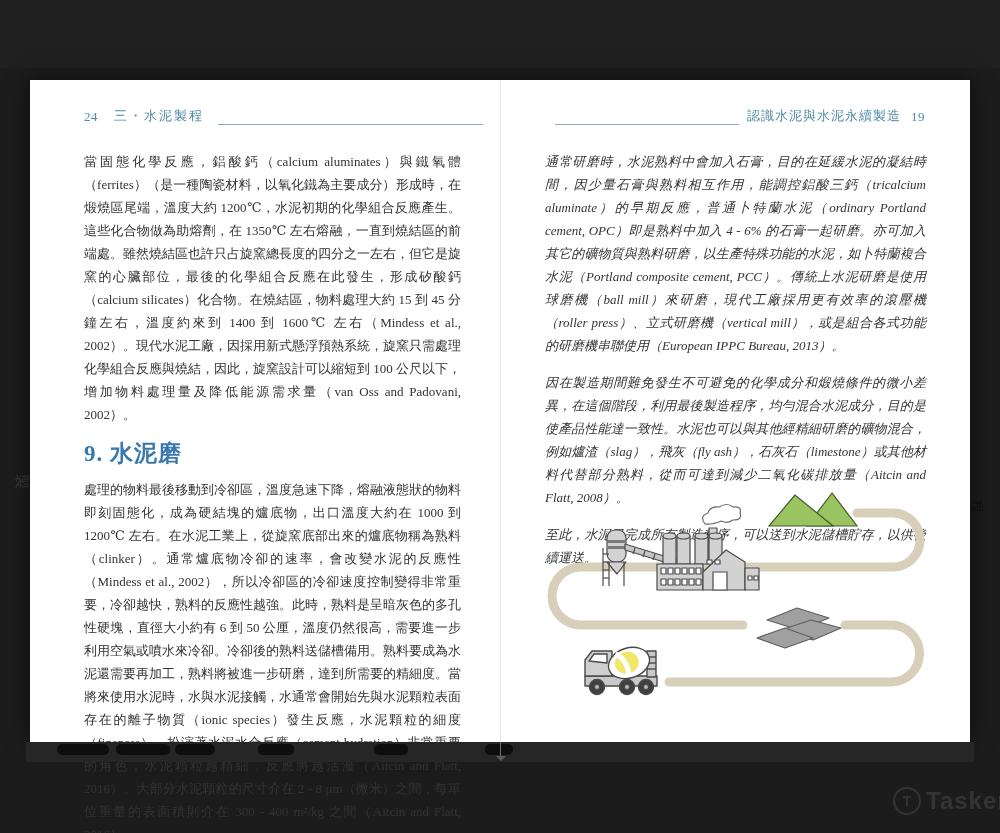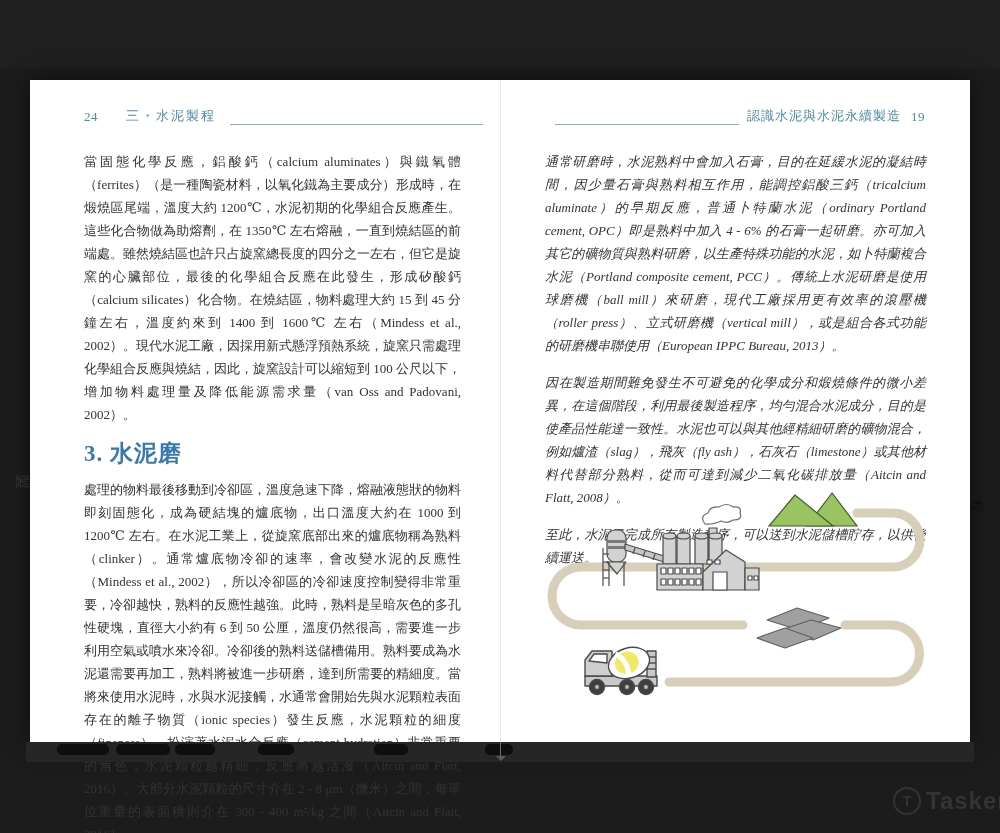--- a/index.html
+++ b/index.html
@@ -29,21 +29,21 @@
   .page.left{left:0;}
   .page.right{left:470px;}
 
   
   .running-head{position:absolute;top:27px;display:flex;align-items:flex-end;
     font-size:13px;color:#4e8ba4;}
   .page.left .running-head{left:54px;right:17px;}
   .page.right .running-head{left:55px;right:45px;}
   .running-head .rule{flex:1;height:1px;background:#86aebd;}
   .running-head .num{letter-spacing:0.5px;}
-  .running-head .chap{margin-left:28px;letter-spacing:2px;}
+  .running-head .chap{margin-left:16px;letter-spacing:2px;}
   .page.left .running-head .rule{margin-left:14px;}
   .page.right .running-head .chap{margin:0 10px 0 8px;letter-spacing:1px;}
 
   
   .page-body{position:absolute;top:70px;color:#333333;font-size:13px;line-height:23px;
     text-align:justify;}
   .page.left  .page-body{left:54px;width:377px;}
   .page.right .page-body{left:45px;width:381px;font-style:italic;}
   .page-body p{margin:0 0 14px 0;}
   .section-heading{
@@ -73,21 +73,21 @@
   <div class="seam"></div>
 
   <div class="page left">
     <div class="running-head">
       <span class="num">24</span>
       <span class="chap">三・水泥製程</span>
       <span class="rule"></span>
     </div>
     <div class="page-body">
       <p>當固態化學反應，鋁酸鈣（calcium aluminates）與鐵氧體（ferrites）（是一種陶瓷材料，以氧化鐵為主要成分）形成時，在煅燒區尾端，溫度大約 1200℃，水泥初期的化學組合反應產生。這些化合物做為助熔劑，在 1350℃ 左右熔融，一直到燒結區的前端處。雖然燒結區也許只占旋窯總長度的四分之一左右，但它是旋窯的心臟部位，最後的化學組合反應在此發生，形成矽酸鈣（calcium silicates）化合物。在燒結區，物料處理大約 15 到 45 分鐘左右，溫度約來到 1400 到 1600℃ 左右（Mindess et al., 2002）。現代水泥工廠，因採用新式懸浮預熱系統，旋窯只需處理化學組合反應與燒結，因此，旋窯設計可以縮短到 100 公尺以下，增加物料處理量及降低能源需求量（van Oss and Padovani, 2002）。</p>
-      <div class="section-heading">3. 水泥磨</div>
+      <div class="section-heading">9. 水泥磨</div>
       <p>處理的物料最後移動到冷卻區，溫度急速下降，熔融液態狀的物料即刻固態化，成為硬結塊的爐底物，出口溫度大約在 1000 到 1200℃ 左右。在水泥工業上，從旋窯底部出來的爐底物稱為熟料（clinker）。通常爐底物冷卻的速率，會改變水泥的反應性（Mindess et al., 2002），所以冷卻區的冷卻速度控制變得非常重要，冷卻越快，熟料的反應性越強。此時，熟料是呈暗灰色的多孔性硬塊，直徑大小約有 6 到 50 公厘，溫度仍然很高，需要進一步利用空氣或噴水來冷卻。冷卻後的熟料送儲槽備用。熟料要成為水泥還需要再加工，熟料將被進一步研磨，達到所需要的精細度。當將來使用水泥時，水與水泥接觸，水通常會開始先與水泥顆粒表面存在的離子物質（ionic species）發生反應，水泥顆粒的細度（fineness），扮演著水泥水合反應（cement hydration）非常重要的角色，水泥顆粒越精細，反應將越活潑（Aitcin and Flatt, 2016）。大部分水泥顆粒的尺寸介在 2 - 8 μm（微米）之間，每單位重量的表面積則介在 300 - 400 m²/kg 之間（Aitcin and Flatt, 2016）。</p>
     </div>
   </div>
 
   <div class="page right">
     <div class="running-head">
       <span class="rule"></span>
       <span class="chap">認識水泥與水泥永續製造</span>
       <span class="num">19</span>
     </div>

